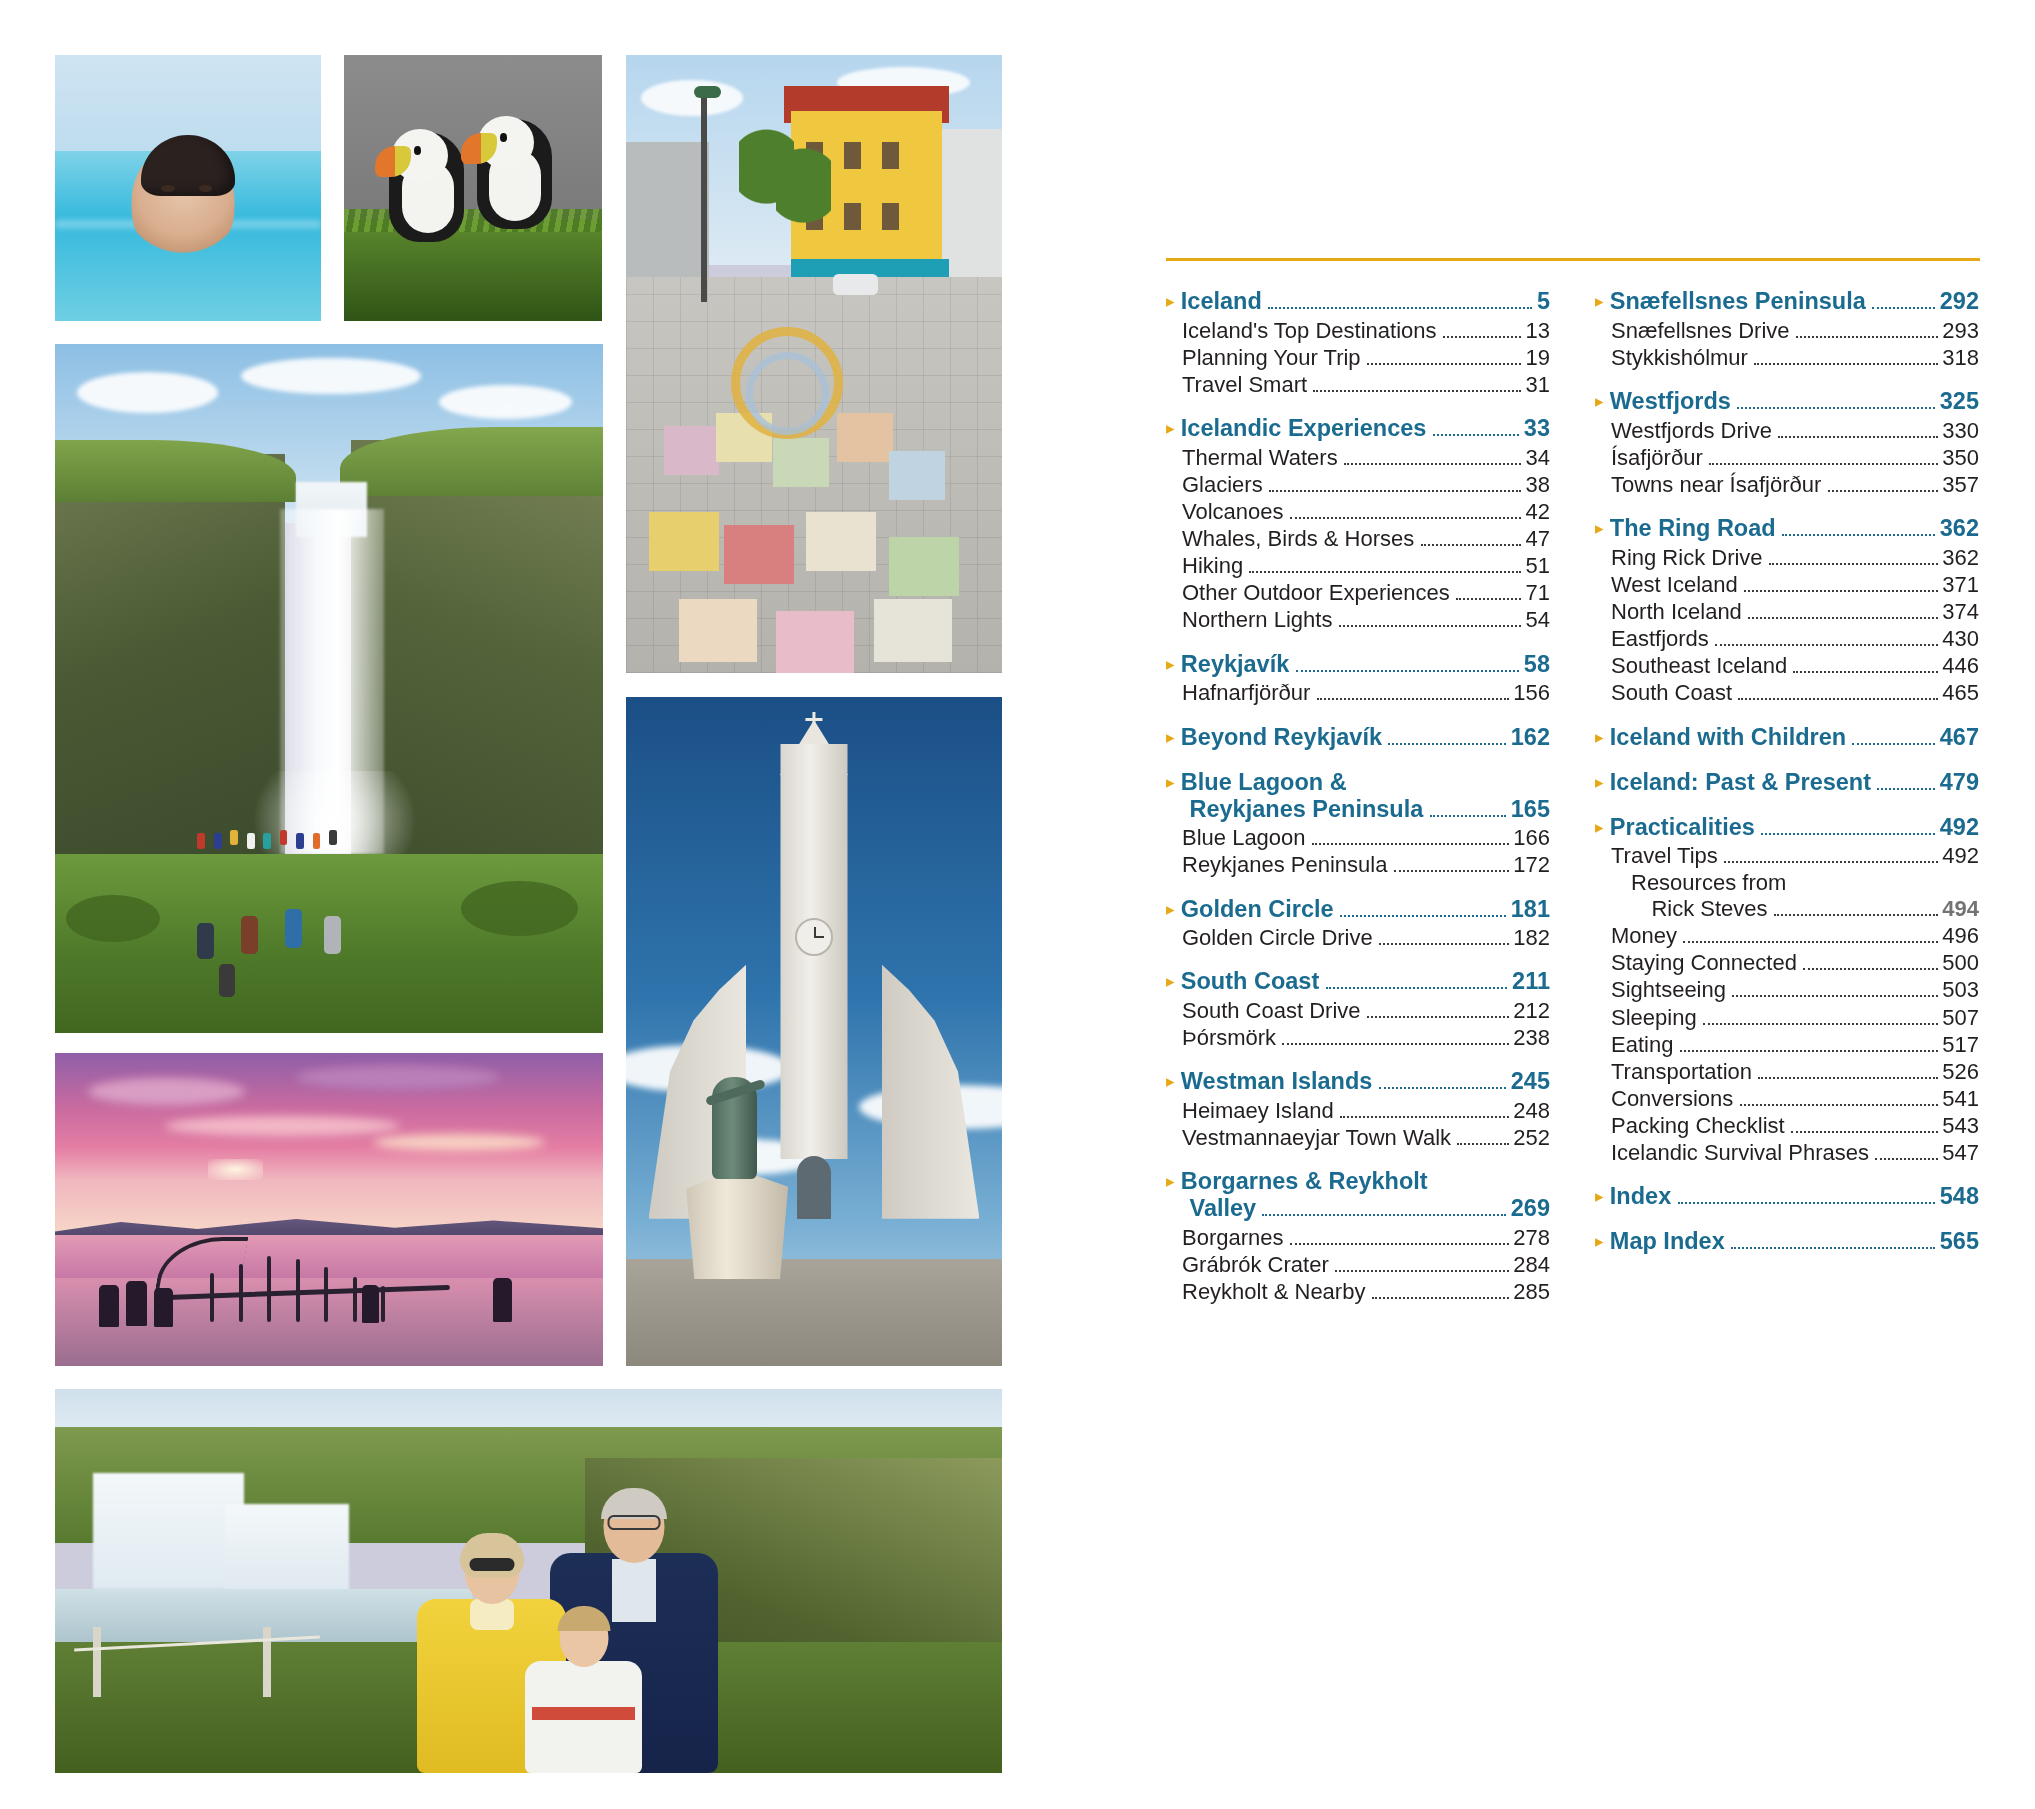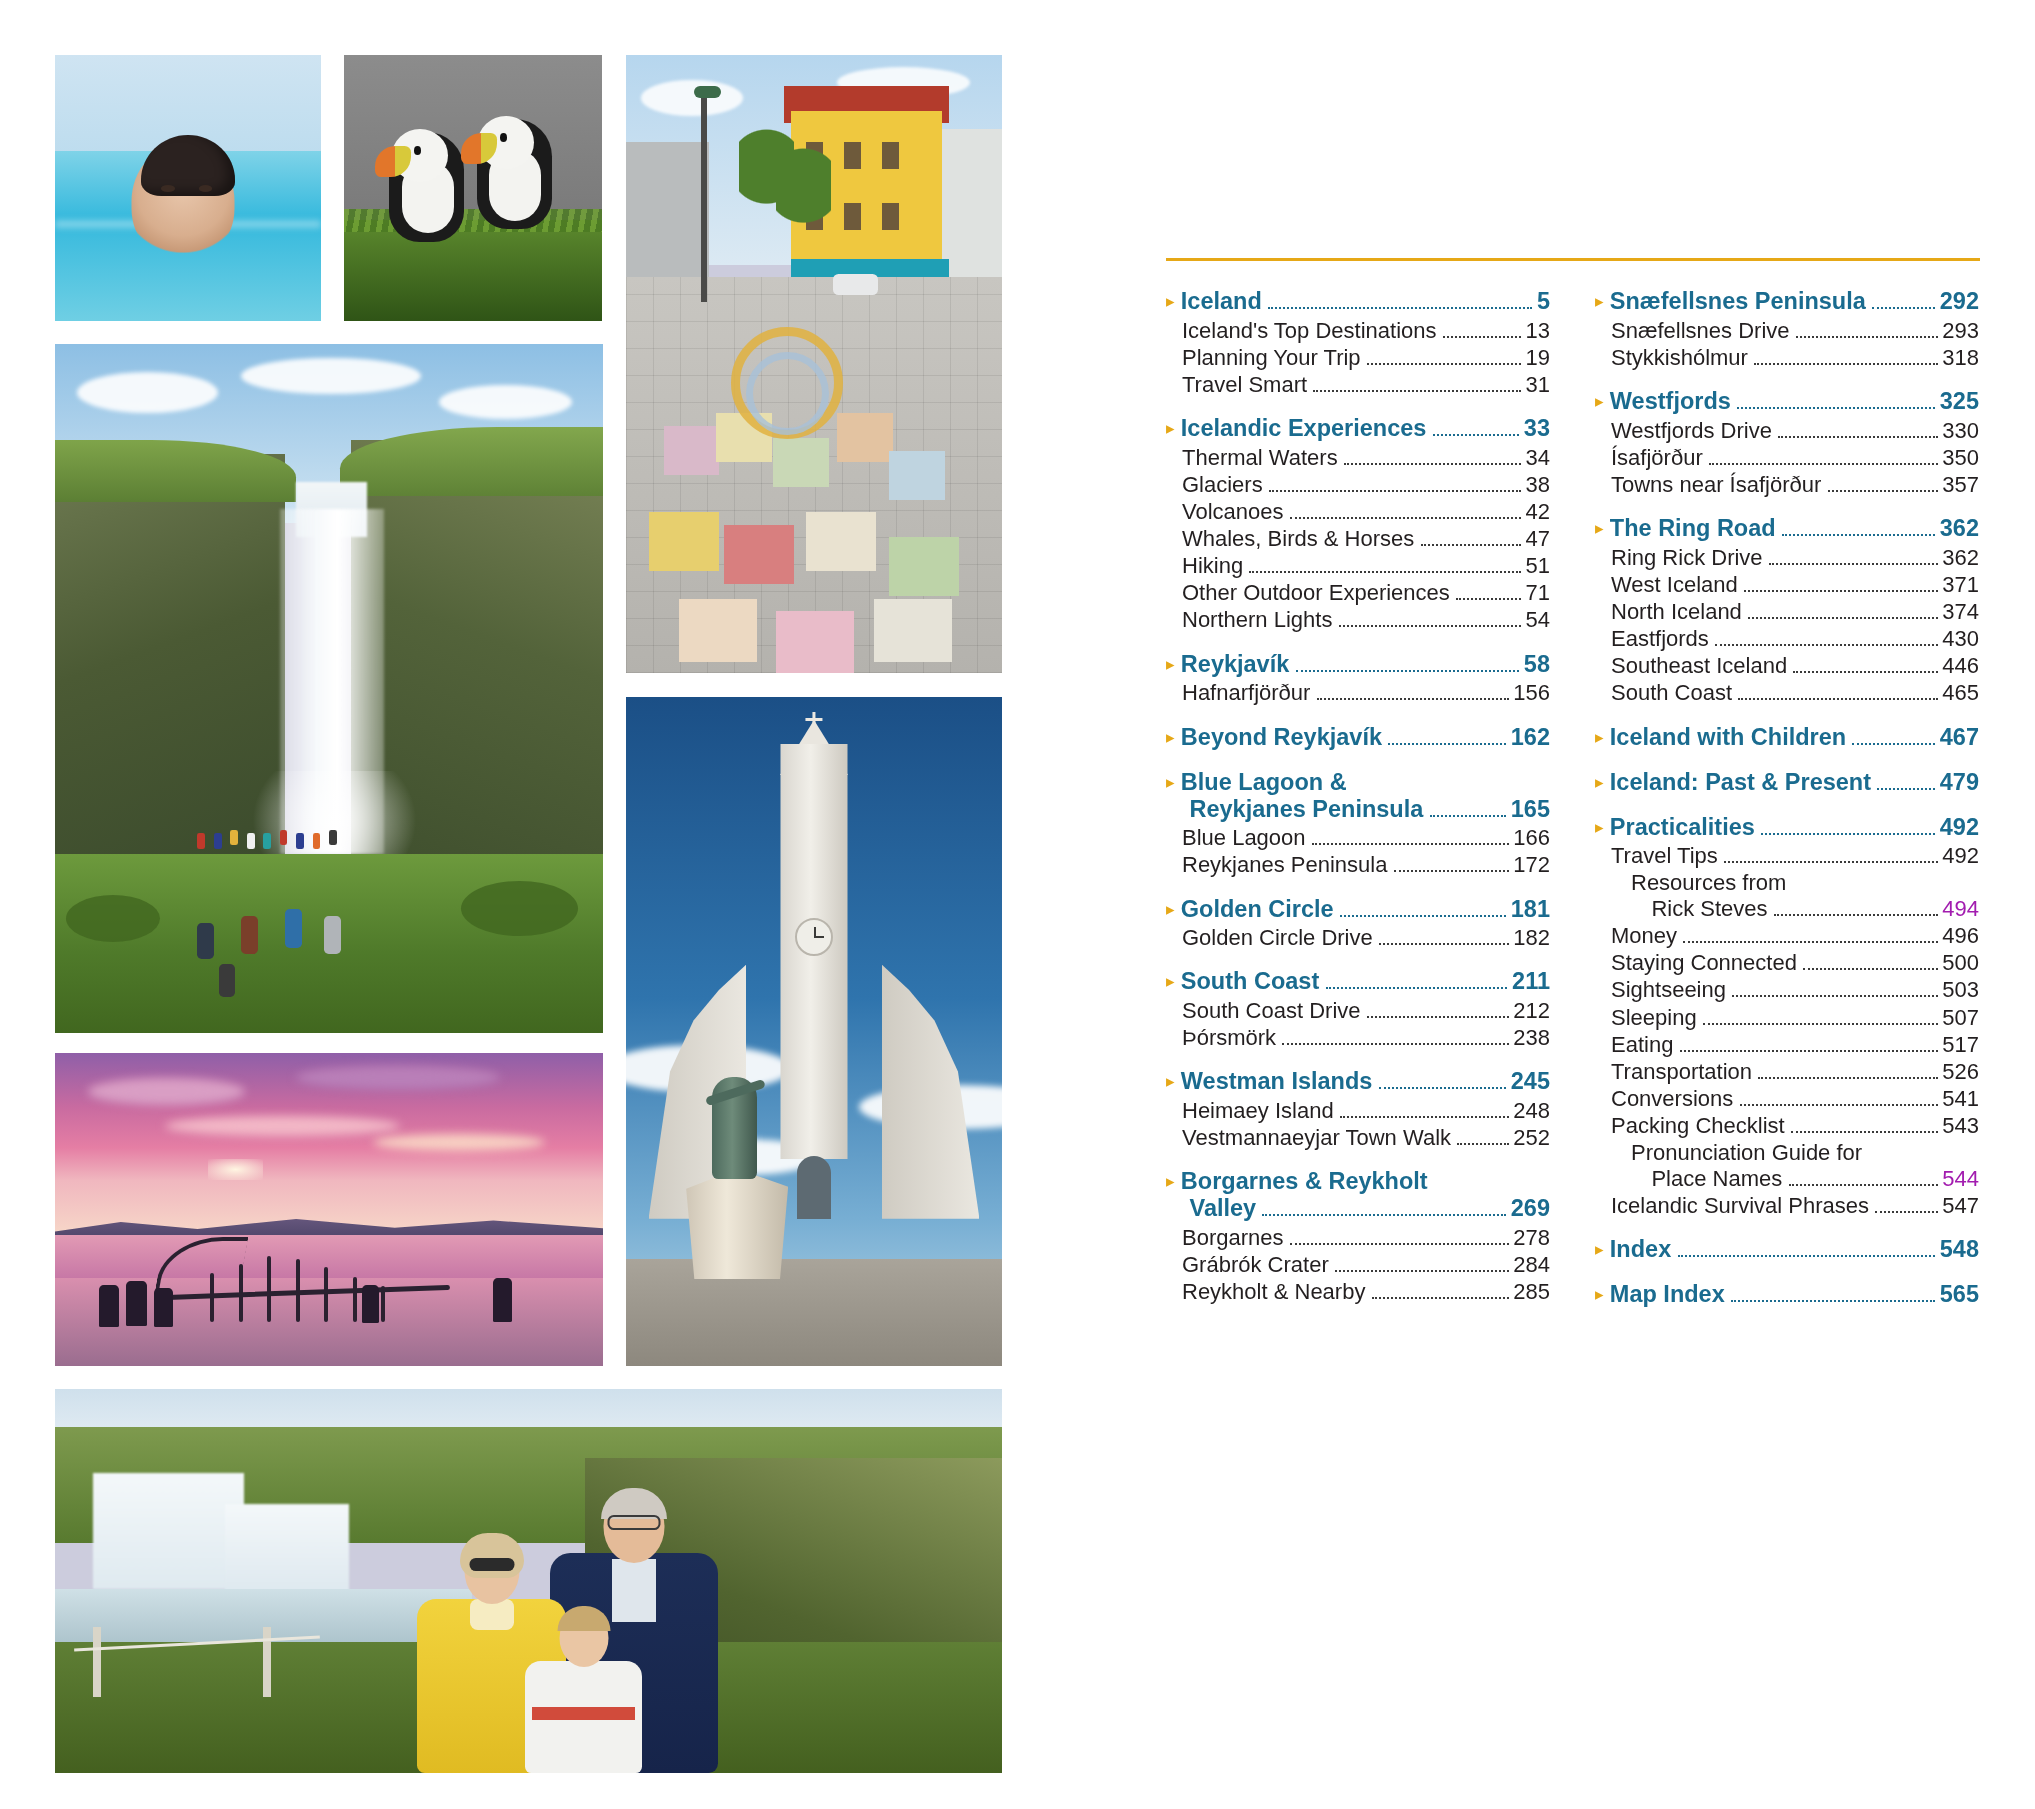--- a/index.html
+++ b/index.html
@@ -272,21 +272,21 @@
   
   .entry.two { display: block; }
   .entry.two .line1 { display: flex; align-items: baseline; }
   .entry.two .line2 { display: flex; align-items: baseline; margin-left: 23.5px; }
   .entry.two .line1 .label, .entry.two .line2 .label {
     color:#1a6b8f; font-size:23.5px; font-weight:bold; white-space:nowrap;
   }
   .entry.sub.two { margin-left: 36px; }
   .entry.sub.two .line1 .label, .entry.sub.two .line2 .label { color:#231f20; font-weight:normal; font-size:22px; }
   .entry.sub.two .line2 { margin-left: 20.4px; }
-  .entry.sub.two .page { color:#a21caf; font-weight:normal; font-size:22px; }
+  .entry.sub.two .page { color:#737373; font-weight:bold; font-size:22px; }
   .entry.sub.two .leader { border-bottom: 2.3px dotted #3a3a3a; margin: 0 4.7px 6.3px 6.3px; }
 </style>
 </head>
 <body>
 
 <div class="collage">
 
   <div class="photo p1">
     <div class="sky"></div>
     <div class="water"></div>
@@ -778,30 +778,20 @@
         <div class="entry sub">
           <span class="label">Conversions</span>
           <span class="leader"></span>
           <span class="page">541</span>
         </div>
         <div class="entry sub">
           <span class="label">Packing Checklist</span>
           <span class="leader"></span>
           <span class="page">543</span>
         </div>
-        <div class="entry sub two">
-          <div class="line1">
-            <span class="label">Pronunciation Guide for</span>
-          </div>
-          <div class="line2">
-            <span class="label">Place Names</span>
-            <span class="leader"></span>
-            <span class="page">544</span>
-          </div>
-        </div>
         <div class="entry sub">
           <span class="label">Icelandic Survival Phrases</span>
           <span class="leader"></span>
           <span class="page">547</span>
         </div>
         <div class="entry chapter">
           <span class="marker">▸</span>
           <span class="label">Index</span>
           <span class="leader"></span>
           <span class="page">548</span>

